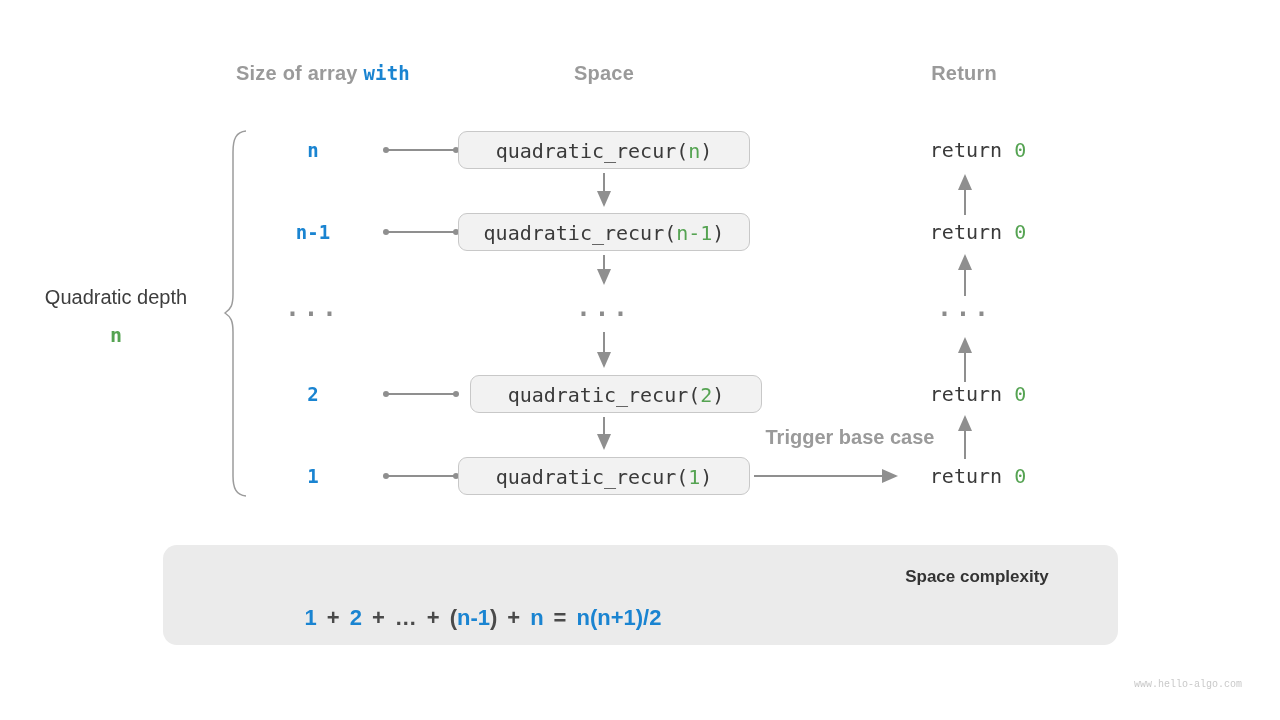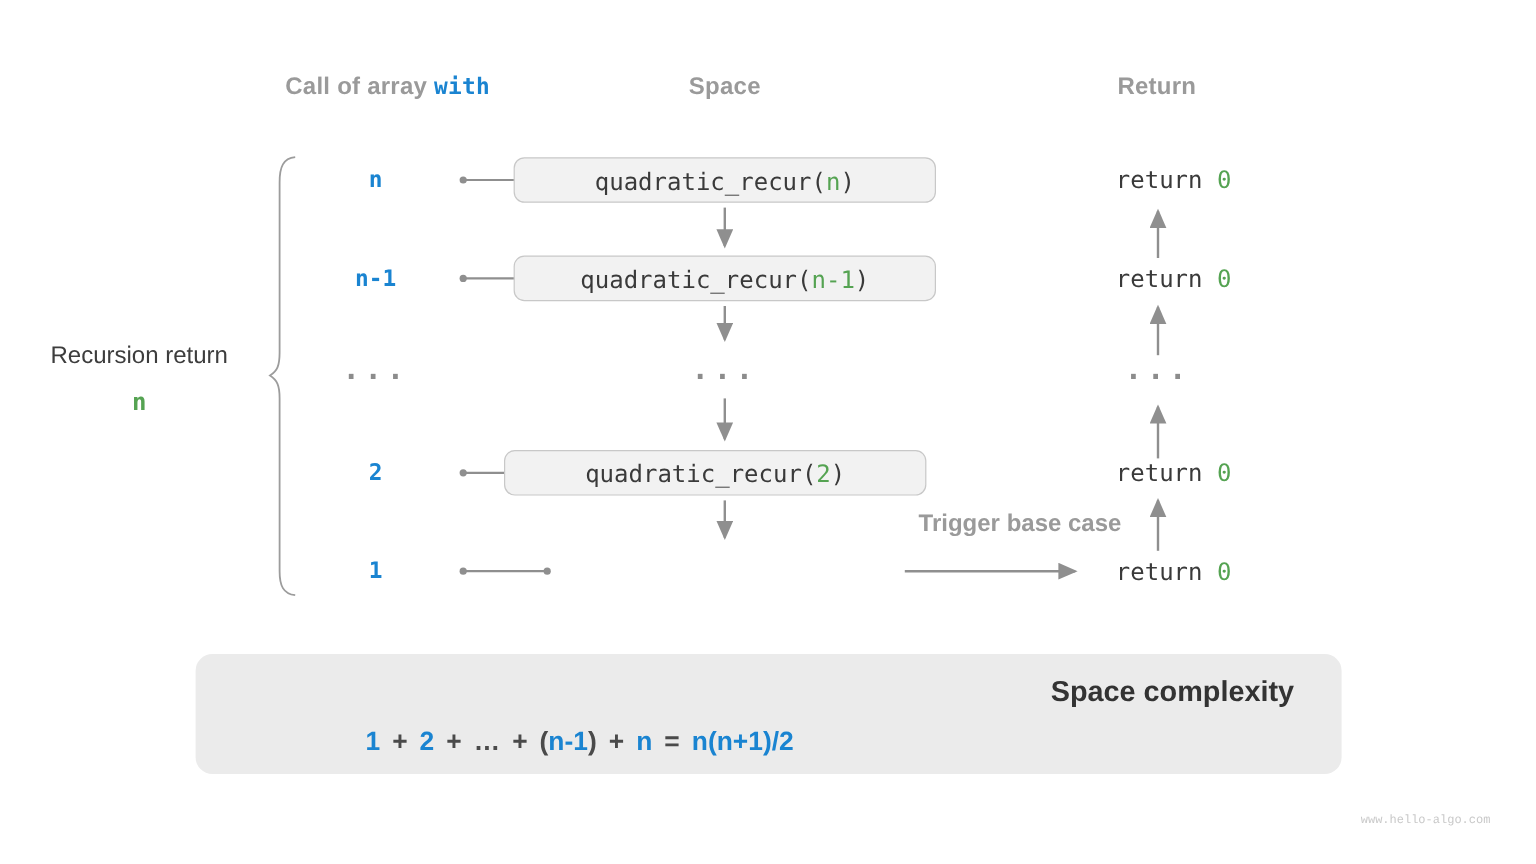--- a/index.html
+++ b/index.html
@@ -11,21 +11,21 @@
   .abs{position:absolute;transform:translate(-50%,-50%);white-space:nowrap;}
   .overlay{position:absolute;left:0;top:0;width:1280px;height:720px;pointer-events:none;}
 
   
   .hdr{font-size:20px;font-weight:bold;color:#9a9a9a;letter-spacing:.2px;}
   .hdr .code-blue{font-family:"DejaVu Sans Mono",monospace;font-size:19px;}
 
   
   .size-label{font-family:"DejaVu Sans Mono",monospace;font-size:19px;font-weight:bold;color:#1a84d1;}
   .callbox{
-    width:352px;height:38px;line-height:38px;text-align:center;
+    width:292px;height:38px;line-height:38px;text-align:center;
     background:#f2f2f2;border:1.5px solid #c8c8c8;border-radius:9px;
     font-family:"DejaVu Sans Mono",monospace;font-size:20px;color:#3a3a3a;
     box-sizing:border-box;
   }
   .arg-green{color:#55a352;}
   .ret{font-family:"DejaVu Sans Mono",monospace;font-size:20px;color:#3a3a3a;}
   .val-green{color:#55a352;}
   .dots{font-family:"DejaVu Sans Mono",monospace;font-size:24px;font-weight:bold;
         color:#8c8c8c;letter-spacing:4px;}
 
@@ -38,21 +38,21 @@
   
   .panel{position:absolute;left:163px;top:545px;width:955px;height:100px;
          background:#ebebeb;border-radius:14px;}
   .panel-line1{font-size:20px;color:#3d3d3d;}
   .formula{font-size:22px;font-weight:bold;}
   .formula span{display:inline-block;}
   .f-num{color:#1a84d1;margin:0 5px;}
   .f-op{color:#4a4a4a;margin:0 5px;}
   .f-open{color:#4a4a4a;margin:0 0 0 5px;}
   .f-close{color:#4a4a4a;margin:0 5px 0 0;}
-  .sc-title{font-size:24px;font-weight:bold;color:#333333;}
+  .sc-title{font-size:17px;font-weight:bold;color:#333333;}
   .sc-result{font-size:21px;font-weight:bold;color:#ea530e;}
   .sc-result .oq-o{font-family:"DejaVu Sans Mono",monospace;margin-left:12px;}
   .sc-result sup{font-size:13px;}
 
   .watermark{position:absolute;right:38px;top:679px;
     font-family:Liberation Mono, monospace;font-size:10px;color:#c9c9c9;}
 </style>
 </head>
 <body>
 
@@ -95,46 +95,47 @@
       <line x1="965" y1="296" x2="965" y2="256" marker-end="url(#ah)"></line>
       <line x1="965" y1="382" x2="965" y2="339" marker-end="url(#ah)"></line>
       <line x1="965" y1="459" x2="965" y2="417" marker-end="url(#ah)"></line>
     </g>
 
     <line x1="754" y1="476" x2="896" y2="476" stroke="#8f8f8f" stroke-width="2" marker-end="url(#ah)"></line>
 
     <polygon points="803,590 833,590 833,583 857,597 833,611 833,604 803,604" fill="#bcbcbc"></polygon>
   </svg>
 
-  <div class="abs hdr" style="left:323px;top:73px;"><span>Call of array </span><span class="code-blue" style="color:#1a84d1;font-weight:bold;">with</span></div>
+  <div class="abs hdr" style="left:323px;top:73px;"><span>Size of array </span><span class="code-blue" style="color:#1a84d1;font-weight:bold;">with</span></div>
   <div class="abs hdr" style="left:604px;top:73px;">Space</div>
   <div class="abs hdr" style="left:964px;top:73px;">Return</div>
 
-  <div class="abs rec-depth" style="left:116px;top:297px;">Recursion return</div>
+  <div class="abs rec-depth" style="left:116px;top:297px;">Quadratic depth</div>
   <div class="abs rec-n" style="left:116px;top:335px;">n</div>
 
   <div class="abs size-label" style="left:313px;top:150px;">n</div>
   <div class="abs callbox" style="left:604px;top:150px;"><span>quadratic_recur(</span><span class="arg-green">n</span><span>)</span></div>
   <div class="abs ret" style="left:978px;top:150px;"><span>return </span><span class="val-green">0</span></div>
 
   <div class="abs size-label" style="left:313px;top:232px;">n-1</div>
   <div class="abs callbox" style="left:604px;top:232px;"><span>quadratic_recur(</span><span class="arg-green">n-1</span><span>)</span></div>
   <div class="abs ret" style="left:978px;top:232px;"><span>return </span><span class="val-green">0</span></div>
 
   <div class="abs dots" style="left:313px;top:308px;">...</div>
   <div class="abs dots" style="left:604px;top:308px;">...</div>
   <div class="abs dots" style="left:965px;top:308px;">...</div>
 
   <div class="abs size-label" style="left:313px;top:394px;">2</div>
-  <div class="abs callbox" style="left:596px;top:394px;"><span>quadratic_recur(</span><span class="arg-green">2</span><span>)</span></div>
+  <div class="abs callbox" style="left:616px;top:394px;"><span>quadratic_recur(</span><span class="arg-green">2</span><span>)</span></div>
   <div class="abs ret" style="left:978px;top:394px;"><span>return </span><span class="val-green">0</span></div>
 
   <div class="abs trigger" style="left:820px;top:437px;">Trigger base case</div>
 
   <div class="abs size-label" style="left:313px;top:476px;">1</div>
+  <div class="abs callbox" style="left:604px;top:476px;"><span>quadratic_recur(</span><span class="arg-green">1</span><span>)</span></div>
   <div class="abs ret" style="left:978px;top:476px;"><span>return </span><span class="val-green">0</span></div>
 
   <div class="panel"></div>
   <div class="abs formula" style="left:483px;top:618px;"><span class="f-num">1</span><span class="f-op">+</span><span class="f-num">2</span><span class="f-op">+</span><span class="f-op">…</span><span class="f-op">+</span><span class="f-open">(</span><span class="f-num" style="margin:0;">n-1</span><span class="f-close">)</span><span class="f-op">+</span><span class="f-num">n</span><span class="f-op">=</span><span class="f-num">n(n+1)/2</span></div>
   <div class="abs sc-title" style="left:977px;top:577px;">Space complexity</div>
 
   <div class="watermark">www.hello-algo.com</div>
 
 </div>
 

